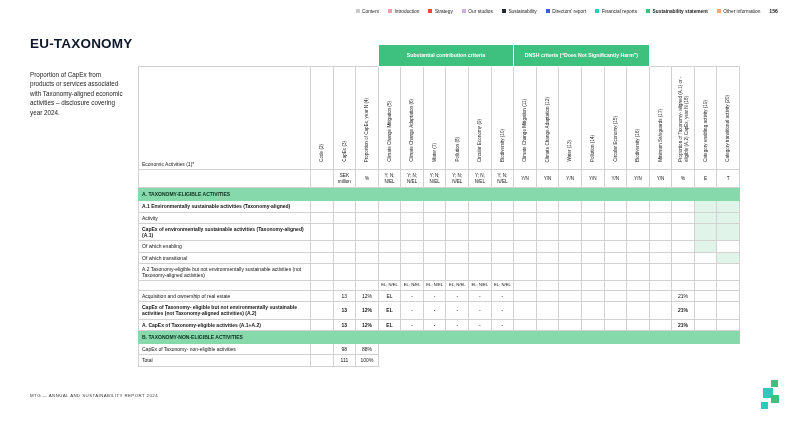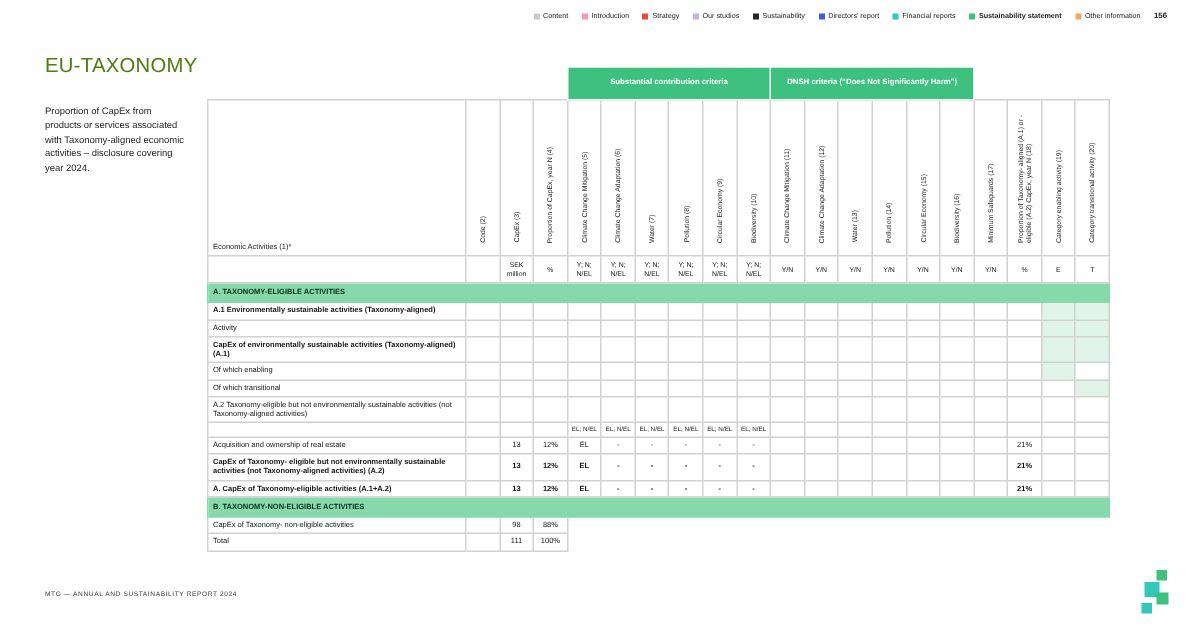--- a/index.html
+++ b/index.html
@@ -6,21 +6,21 @@
   html,body{width:800px;height:426px;}
   body{font-family:"Liberation Sans",sans-serif;background:#fff;color:#151515;position:relative;overflow:hidden;}
 
   .topbar{position:absolute;top:8px;left:0;right:22px;display:flex;justify-content:flex-end;align-items:center;}
   .legend{display:flex;gap:9px;align-items:center;}
   .nav-item{display:flex;align-items:center;gap:2.5px;font-size:4.8px;color:#222;cursor:pointer;white-space:nowrap;}
   .nav-item.b{font-weight:bold;}
   .nav-sq{width:4px;height:4px;display:inline-block;flex:0 0 auto;}
   .pagenum{font-size:5.2px;font-weight:bold;margin-left:9px;}
 
-  .title{position:absolute;left:30px;top:36px;font-size:13.5px;font-weight:400;letter-spacing:.2px;color:#4d7c0f;}
+  .title{position:absolute;left:30px;top:36px;font-size:13.5px;font-weight:700;letter-spacing:.2px;color:#0f172a;}
   .intro{position:absolute;left:30px;top:70px;width:96px;font-size:6.3px;line-height:1.5;color:#1c1c1c;}
 
   .tax{position:absolute;left:138px;top:44px;width:602px;border-collapse:collapse;table-layout:fixed;}
   .c0{width:172px;}
   .tax th,.tax td{border:1px solid #d2d2d2;}
   .blank{border:none !important;background:#fff;}
   .ghead{background:#3ec17f;color:#fff;font-weight:bold;font-size:5.2px;text-align:center;vertical-align:middle;padding:3px 6px;border:1px solid #fff !important;height:22px;line-height:1.3;}
   .rot{height:100px;vertical-align:bottom;text-align:center;padding:3px 1px;font-weight:normal;}
   .rot span{writing-mode:vertical-rl;transform:rotate(180deg);display:inline-block;font-size:4.6px;line-height:1.2;max-height:92px;text-align:left;color:#222;}
   .ecoh{vertical-align:bottom;text-align:left;font-size:5px;font-weight:normal;padding:2px 3px;color:#222;}

